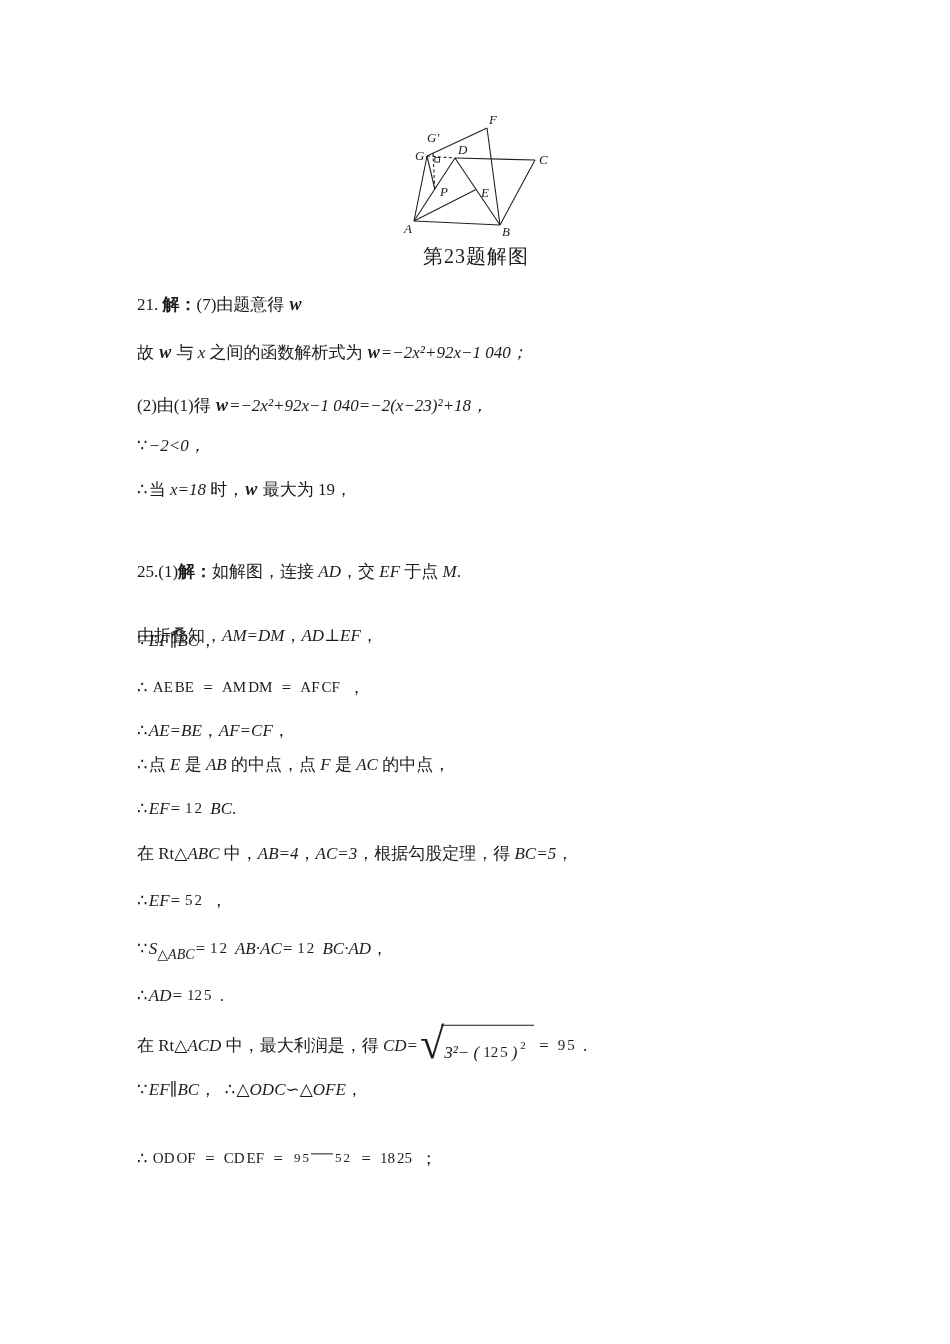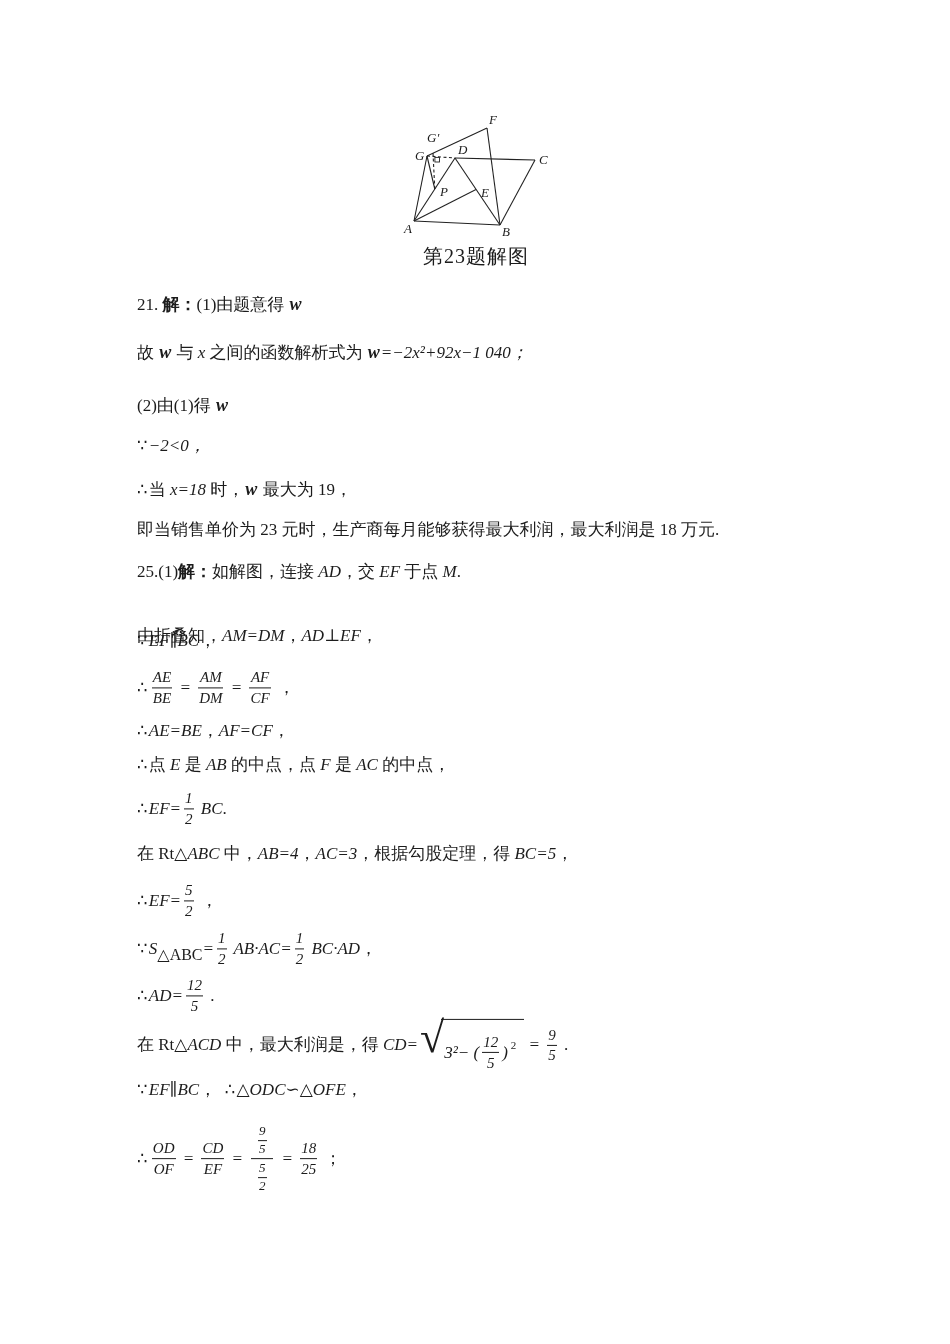--- a/index.html
+++ b/index.html
@@ -13,30 +13,30 @@
     display:flex;align-items:center;white-space:nowrap;
     font-size:17px;line-height:1.25;
   }
   .line>span{white-space:pre;}
   .cn{font-style:normal;}
   .b{font-weight:700;}
   .m{font-style:italic;}
   .wv{font-style:italic;font-weight:700;font-size:18px;padding:0 1px;}
   .sym{font-style:normal;padding-right:1px;}
   .frac{
-    display:inline-flex;flex-direction:column;align-items:center;
-    font-size:15px;font-style:italic;line-height:1.1;padding:0 3px;
+    display:inline-flex;flex-direction:row;
+    font-size:15px;line-height:1.1;padding:0 3px;
     white-space:pre;
   }
   .fbar{align-self:stretch;height:1.2px;background:currentColor;margin:1.5px 0;}
   .frac .fn,.frac .fd{padding:0 1px;}
   .bigf{font-size:13px;padding:0 4px;}
   .bigf>.fbar{min-width:22px;}
   .inner{padding:0 1px;font-size:13px;}
-  .sub{font-size:16px;transform:translateY(6px);}
+  .sub{font-size:14px;font-style:italic;transform:translateY(6px);}
   .sup{font-size:11px;font-style:normal;transform:translateY(-7px);padding-left:3px;}
   .sqrt{display:inline-flex;align-items:stretch;margin-left:2px;}
   .rad{font-size:44px;line-height:0.92;font-style:normal;font-weight:400;
        transform:translateY(-1px);margin-right:-3px;}
   .sqbody{display:inline-flex;align-items:center;border-top:1.4px solid currentColor;
           padding:14px 8px 0 3px;}
   .sqbody>span{white-space:pre;}
   .figure-svg{position:absolute;left:396px;top:112px;}
   .fig-caption{
     position:absolute;left:396px;top:243px;width:160px;text-align:center;
@@ -74,56 +74,54 @@
     <text class="fig-label" x="93" y="12">F</text>
     <text class="fig-label" x="19" y="48">G</text>
     <text class="fig-label" x="31" y="30">G′</text>
     <text class="fig-label" x="44" y="84">P</text>
   </svg>
   <div class="fig-caption">第23题解图</div>
 
   <div class="line" style="top:304px">
     <span class="cn">21. </span>
       <span class="cn b">解：</span>
-      <span class="cn">(1)由题意得 </span>
+      <span class="cn">(7)由题意得 </span>
       <span class="wv">w</span>
   </div>
 
   <div class="line" style="top:352px">
     <span class="cn">故 </span>
       <span class="wv">w</span>
       <span class="cn"> 与 </span>
       <span class="m">x</span>
       <span class="cn"> 之间的函数解析式为 </span>
       <span class="wv">w</span>
       <span class="m">=−2x²+92x−1 040；</span>
   </div>
 
   <div class="line" style="top:405px">
     <span class="cn">(2)由(1)得 </span>
       <span class="wv">w</span>
+      <span class="m">=−2x²+92x−1 040=−2(x−23)²+18，</span>
   </div>
 
   <div class="line" style="top:446px">
     <span class="sym">∵</span>
       <span class="m">−2&lt;0，</span>
   </div>
 
   <div class="line" style="top:489px">
     <span class="sym">∴</span>
       <span class="cn">当 </span>
       <span class="m">x=18</span>
       <span class="cn"> 时，</span>
       <span class="wv">w</span>
       <span class="cn"> 最大为 19，</span>
   </div>
 
-  <div class="line" style="top:530px">
-    <span class="cn">即当销售单价为 23 元时，生产商每月能够获得最大利润，最大利润是 18 万元.</span>
-  </div>
 
   <div class="line" style="top:572px">
     <span class="cn">25.(1)</span>
       <span class="cn b">解：</span>
       <span class="cn">如解图，连接 </span>
       <span class="m">AD</span>
       <span class="cn">，交 </span>
       <span class="m">EF</span>
       <span class="cn"> 于点 </span>
       <span class="m">M</span>

